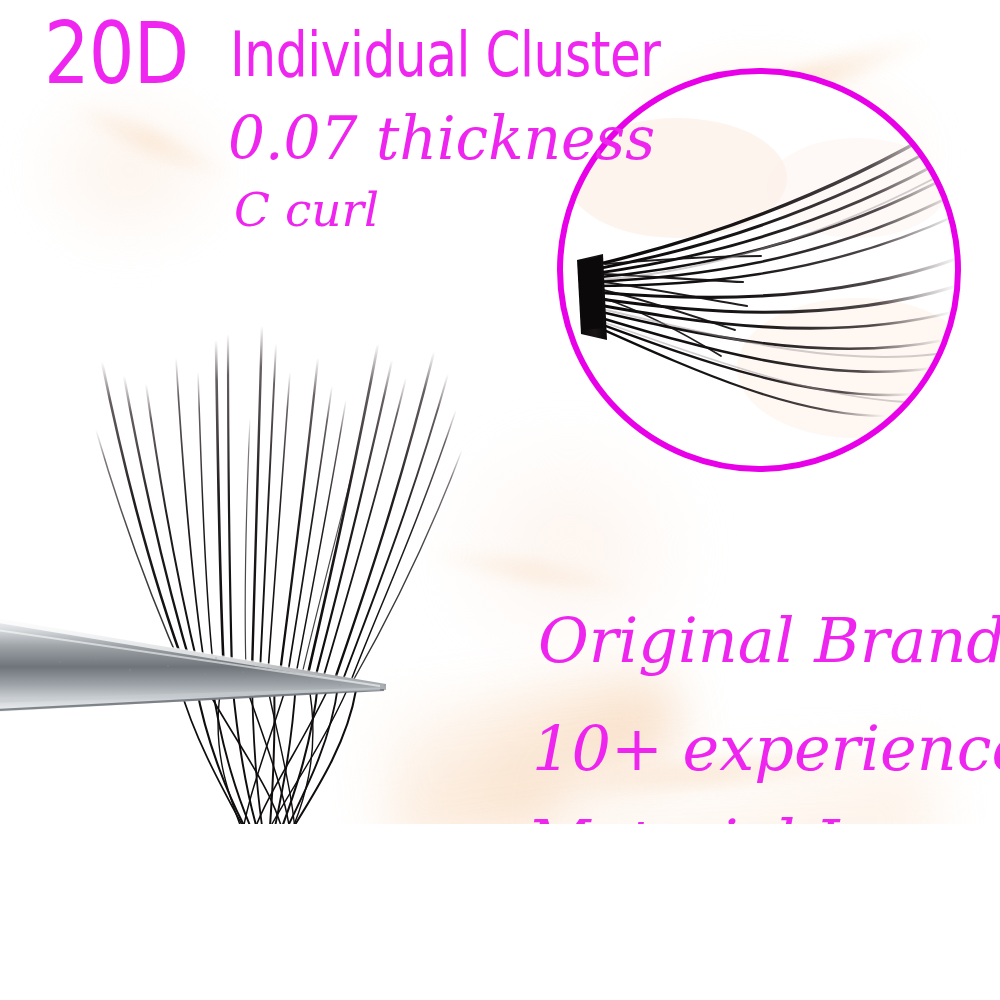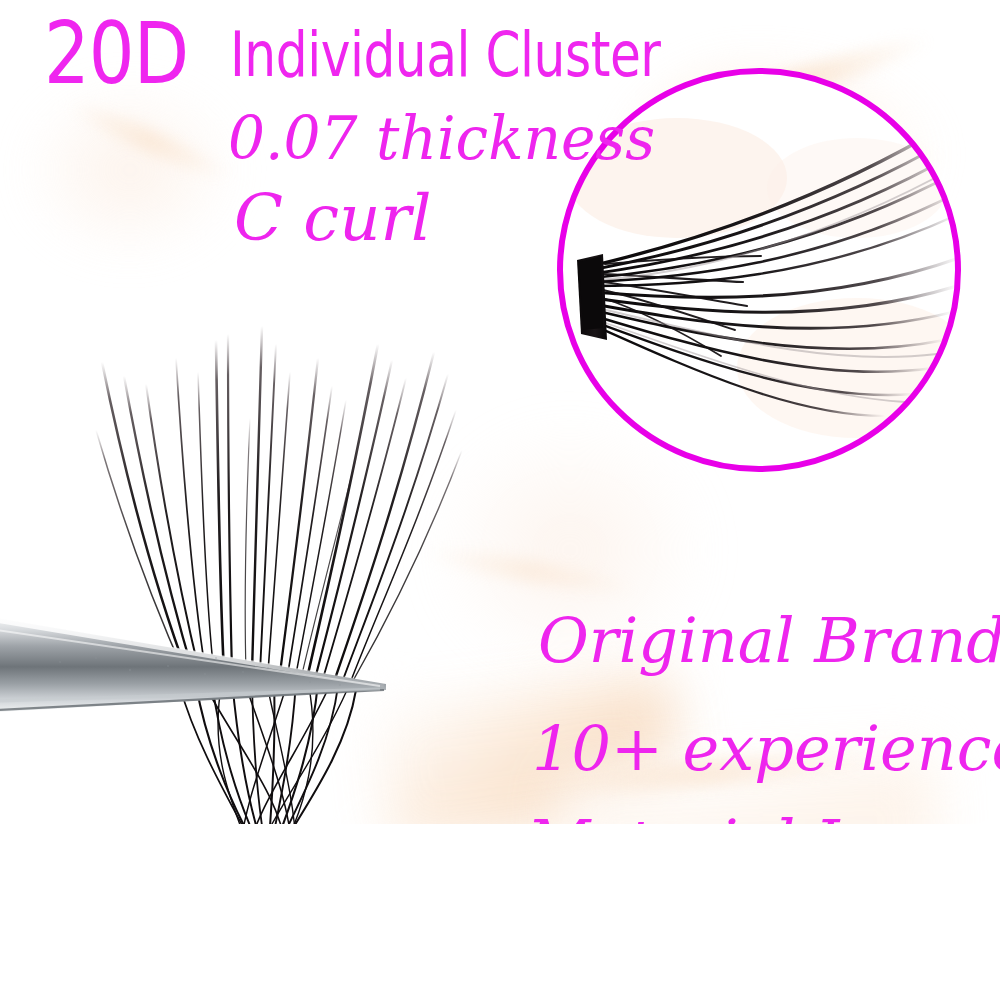--- a/index.html
+++ b/index.html
@@ -81,21 +81,21 @@
     font-weight: 400;
   }
   .t-thick {
     left: 228px; top: 108px;
     font-size: 60px;
     transform: scaleX(.97);
     transform-origin: left top;
   }
   .t-curl {
     left: 234px; top: 186px;
-    font-size: 64px;
+    font-size: 47px;
     text-align: right;
   }
   .t-brand {
     left: 538px; top: 610px;
     font-size: 62px;
   }
   .t-exp {
     left: 532px; top: 718px;
     font-size: 62px;
   }

